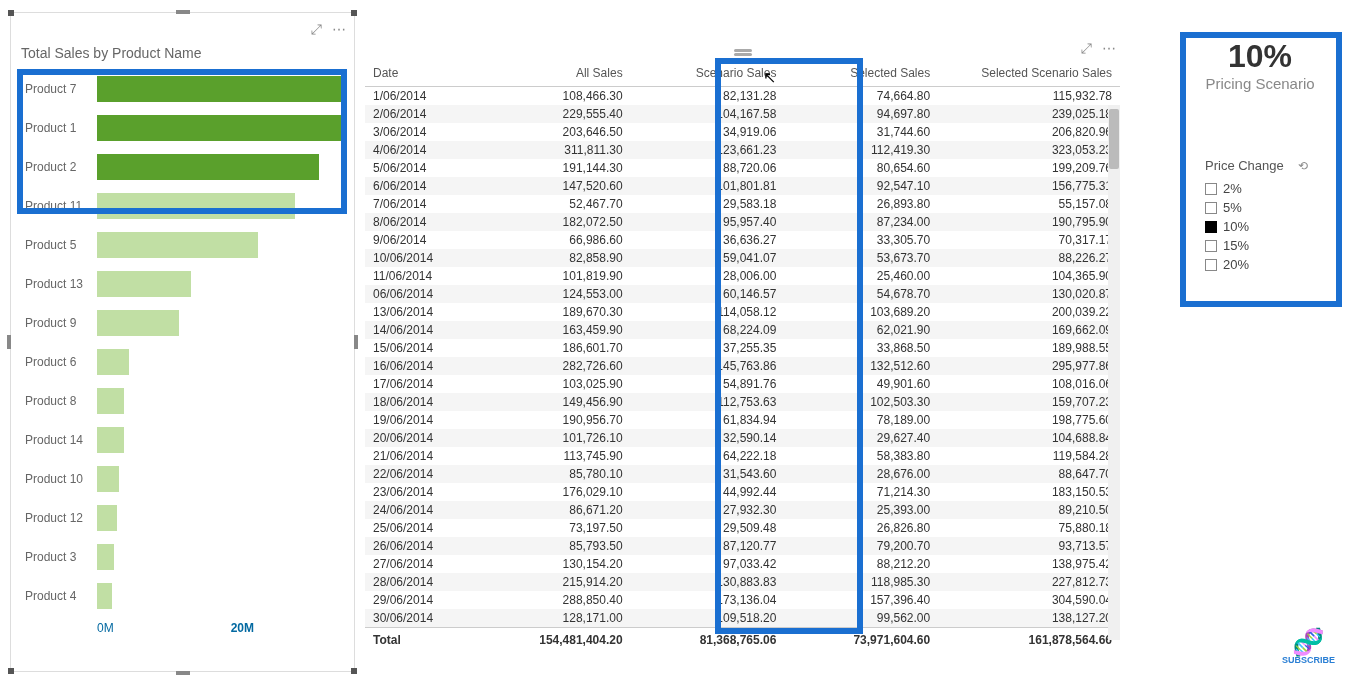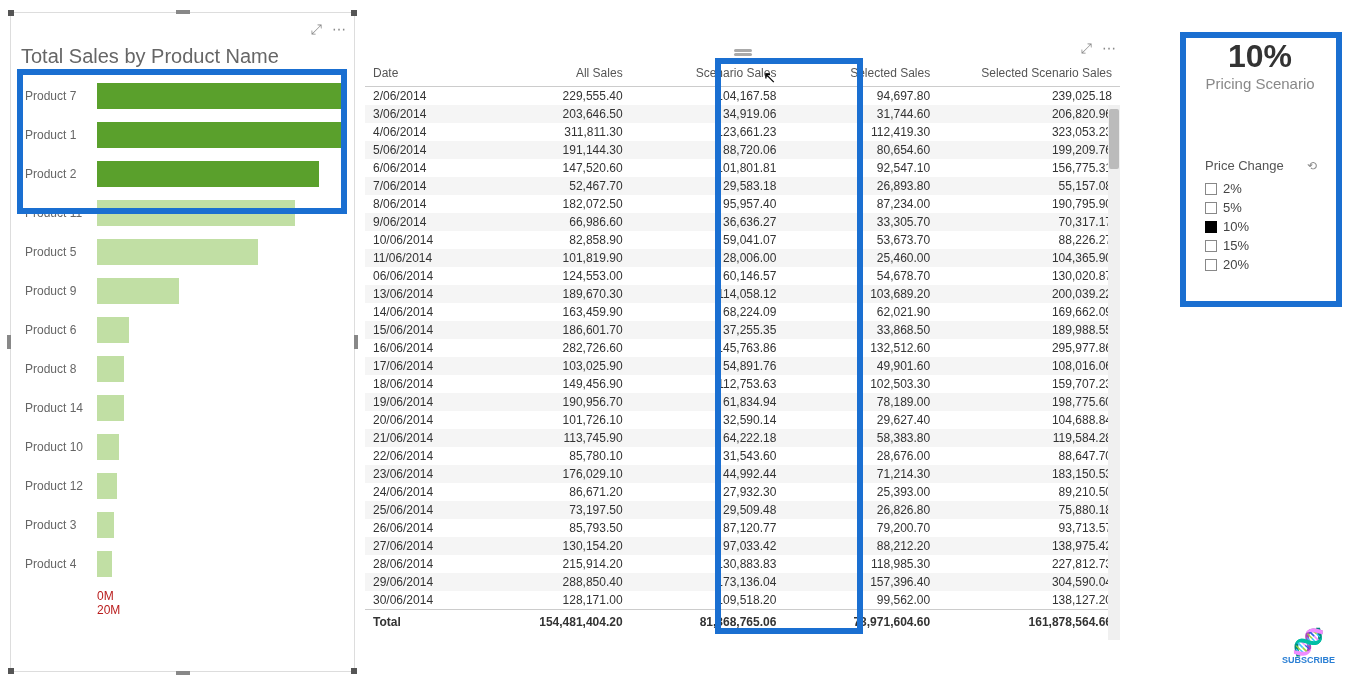--- a/index.html
+++ b/index.html
@@ -41,21 +41,21 @@
     height: 28px;
     display: flex;
     justify-content: flex-end;
     align-items: center;
     gap: 10px;
     padding: 4px 8px 0 0;
   }
   .chart-header .icon { color: #888; font-size: 14px; cursor: pointer; }
   .chart-title {
     padding: 4px 10px 8px 10px;
-    font-size: 20px;
+    font-size: 14px;
     color: #666;
   }
   .chart-body {
     padding: 0 10px 0 14px;
   }
   .bar-row {
     display: flex;
     align-items: center;
     height: 39px;
   }
@@ -74,24 +74,23 @@
     position: absolute;
     left: 0; top: 0;
     height: 100%;
   }
   .bar-selected .bar-fill { background: #5aa02c; }
   .bar-dim .bar-fill { background: #c1dfa4; }
 
   .chart-axis {
     display: flex;
     padding: 6px 10px 0 86px;
-    color: #b91c1c;
+    color: #0369a1;
     font-size: 12px;
     justify-content: space-between;
-    flex-direction: column;
   }
 
   .highlight-box-chart {
     position: absolute;
     left: 6px;
     top: 56px;
     width: 330px;
     height: 145px;
     border: 6px solid #1a6fd1;
     pointer-events: none;
@@ -202,21 +201,21 @@
   }
   .kpi-value { font-size: 32px; font-weight: bold; color: #333; }
   .kpi-label { font-size: 15px; color: #888; margin-top: 0; }
 
   
   .slicer-visual {
     position: absolute;
     left: 1195px;
     top: 150px;
     width: 140px;
-    padding: 8px 18px 10px 10px;
+    padding: 8px 27px 10px 10px;
     background: #fff;
   }
   .slicer-header {
     display: flex;
     justify-content: space-between;
     align-items: center;
     font-size: 13px;
     color: #555;
     margin-bottom: 6px;
   }
@@ -307,20 +306,26 @@
           <div class="bar-fill" style="width: 80%;"></div>
         </div>
       </div>
       <div class="bar-row bar-dim">
         <div class="bar-label">Product 5</div>
         <div class="bar-track">
           <div class="bar-fill" style="width: 65%;"></div>
         </div>
       </div>
       <div class="bar-row bar-dim">
+        <div class="bar-label">Product 13</div>
+        <div class="bar-track">
+          <div class="bar-fill" style="width: 38%;"></div>
+        </div>
+      </div>
+      <div class="bar-row bar-dim">
         <div class="bar-label">Product 9</div>
         <div class="bar-track">
           <div class="bar-fill" style="width: 33%;"></div>
         </div>
       </div>
       <div class="bar-row bar-dim">
         <div class="bar-label">Product 6</div>
         <div class="bar-track">
           <div class="bar-fill" style="width: 13%;"></div>
         </div>
@@ -358,21 +363,21 @@
       <div class="bar-row bar-dim">
         <div class="bar-label">Product 4</div>
         <div class="bar-track">
           <div class="bar-fill" style="width: 6%;"></div>
         </div>
       </div>
     </div>
 
   <div class="chart-axis">
     <span>0M</span>
-    <span style="margin-right:90px;">20M</span>
+    <span style="margin-right:90px;font-weight:bold;">20M</span>
   </div>
 
   <div class="highlight-box-chart"></div>
 </div>
 
 <div class="table-visual">
   <div class="table-header-bar">
     <div class="table-drag-handle"></div>
     <div class="table-hdr-icons">
       <span>⤢</span>
@@ -385,20 +390,27 @@
       <tr>
         <th class="col-date">Date</th>
         <th class="col-all">All Sales</th>
         <th class="col-scen">Scenario Sales</th>
         <th class="col-sel">Selected Sales</th>
         <th class="col-selscen">Selected Scenario Sales</th>
       </tr>
     </thead>
     <tbody id="table-body">
         <tr>
+          <td class="col-date">1/06/2014</td>
+          <td>108,466.30</td>
+          <td>82,131.28</td>
+          <td>74,664.80</td>
+          <td>115,932.78</td>
+        </tr>
+        <tr>
           <td class="col-date">2/06/2014</td>
           <td>229,555.40</td>
           <td>104,167.58</td>
           <td>94,697.80</td>
           <td>239,025.18</td>
         </tr>
         <tr>
           <td class="col-date">3/06/2014</td>
           <td>203,646.50</td>
           <td>34,919.06</td>

